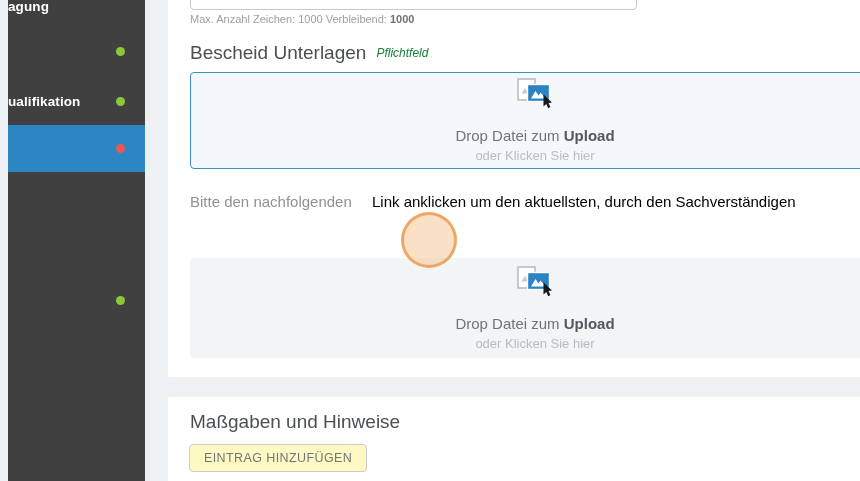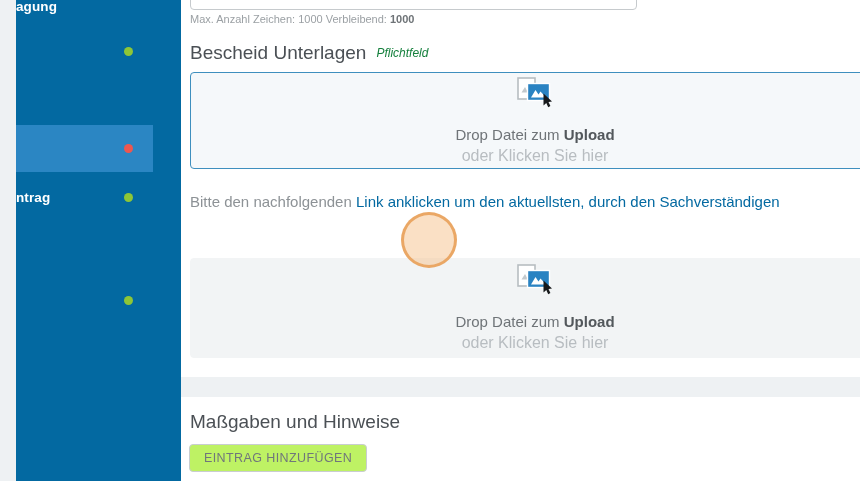--- a/index.html
+++ b/index.html
@@ -4,22 +4,22 @@
 <style>
   * { margin:0; padding:0; box-sizing:border-box; }
   html,body { background:#eef1f3; }
   #screen {
     position:relative; width:860px; height:481px; overflow:hidden;
     background:#eef1f3; font-family:"Liberation Sans", sans-serif;
   }
 
   
   #sidebar {
-    position:absolute; left:16px; top:0; width:165px; height:481px;
-    background:#0369a1; z-index:2;
+    position:absolute; left:8px; top:0; width:137px; height:481px;
+    background:#404040; z-index:2;
   }
   .nav-row {
     position:absolute; left:0; width:137px; height:47px;
     display:flex; align-items:center; justify-content:space-between;
     padding-right:20px; cursor:pointer;
   }
   .nav-row.active { background:#2b86c3; }
   .nav-label {
     color:#ffffff; font-size:13.5px; font-weight:700; white-space:nowrap;
     letter-spacing:0.1px;
@@ -64,31 +64,31 @@
     cursor:pointer;
   }
   #dropzone-bescheid {
     top:72px; height:97px; background:#f5f8fa; border:1px solid #3e8fbe;
   }
   #dropzone-ablaufplan {
     top:258px; height:100px; background:#f2f4f5; border:1px solid #f2f4f5;
   }
   .drop-main { font-size:15px; color:#6f7478; margin-top:18px; white-space:nowrap; }
   .drop-main strong { color:#53585c; font-weight:700; }
-  .drop-sub { font-size:16px; color:#b8bdc1; margin-top:4px; white-space:nowrap; }
+  .drop-sub { font-size:13px; color:#b8bdc1; margin-top:4px; white-space:nowrap; }
 
   .link-line {
     position:absolute; left:22px; top:193px; font-size:15px;
     color:#8d9296; white-space:nowrap;
   }
-  .link-line a { color:#0369a1; text-decoration:none; cursor:pointer; }
+  .link-line a { color:#000000; text-decoration:none; cursor:pointer;margin-left:16px; }
 
   .add-entry-btn {
     position:absolute; left:21px; top:47px;
-    background:#bef264; border:1px solid #c9cdd1; border-radius:4px;
+    background:#fef9c3; border:1px solid #c9cdd1; border-radius:4px;
     padding:6px 14px; font-family:"Liberation Sans", sans-serif;
     font-size:12.5px; color:#70767b; letter-spacing:0.4px; cursor:pointer;
     white-space:nowrap;
   }
 
   
   #click-indicator {
     position:absolute; left:401px; top:212px; width:56px; height:56px;
     border-radius:50%; z-index:5; pointer-events:none;
     background:rgba(245,198,150,0.55);
@@ -103,27 +103,27 @@
 <div id="screen">
 
   <nav id="sidebar">
     <div class="nav-row" style="top:-17px">
       <span class="nav-label">agung</span>
     </div>
     <div class="nav-row" style="top:28px">
       <span class="nav-label"></span>
       <span class="dot green"></span>
     </div>
+    <div class="nav-row" style="top:78px">
+      <span class="nav-label">ualifikation</span>
+      <span class="dot green"></span>
+    </div>
     <div class="nav-row active" style="top:125px">
       <span class="nav-label"></span>
       <span class="dot red"></span>
-    </div>
-    <div class="nav-row" style="top:174px">
-      <span class="nav-label">ntrag</span>
-      <span class="dot green"></span>
     </div>
     <div class="nav-row" style="top:277px">
       <span class="nav-label"></span>
       <span class="dot green"></span>
     </div>
   </nav>
 
   <section class="card" id="card-main">
 
     <input id="text-input" type="text" style="">

